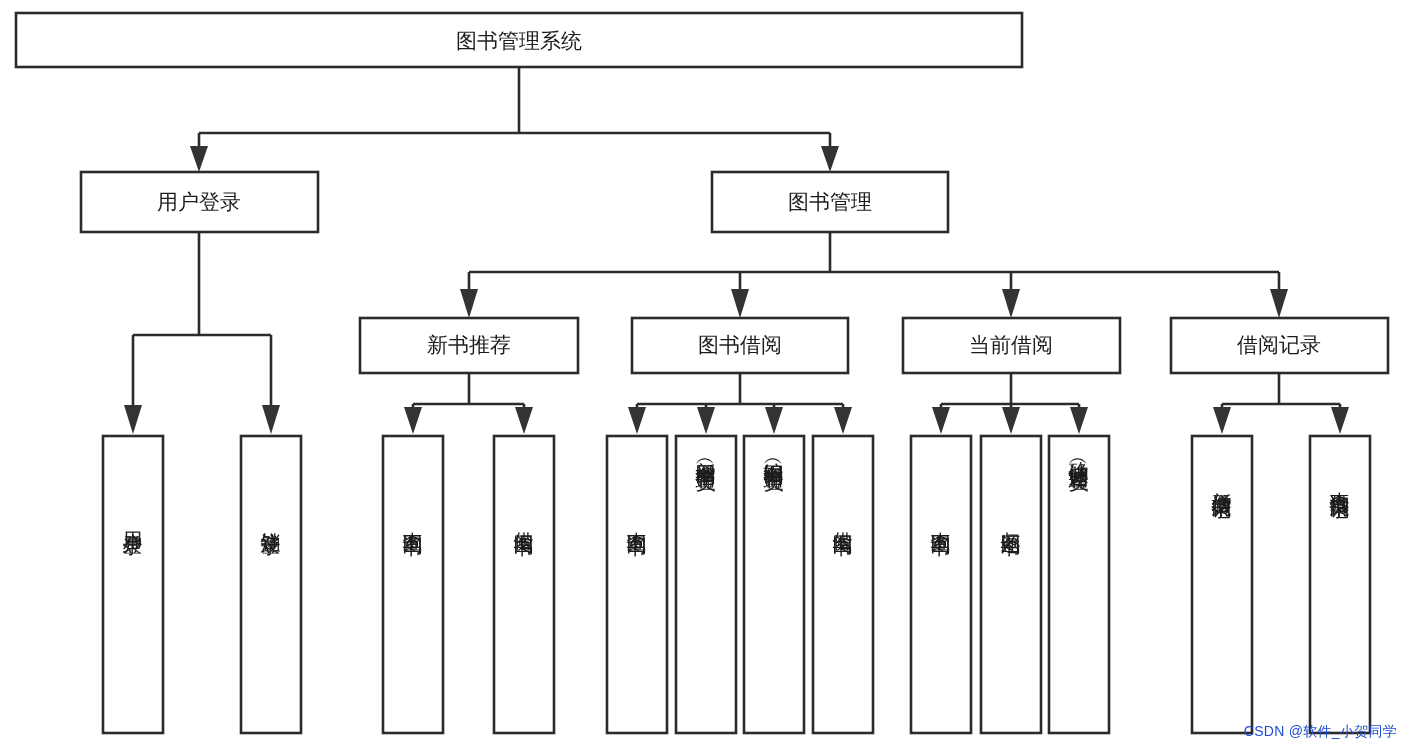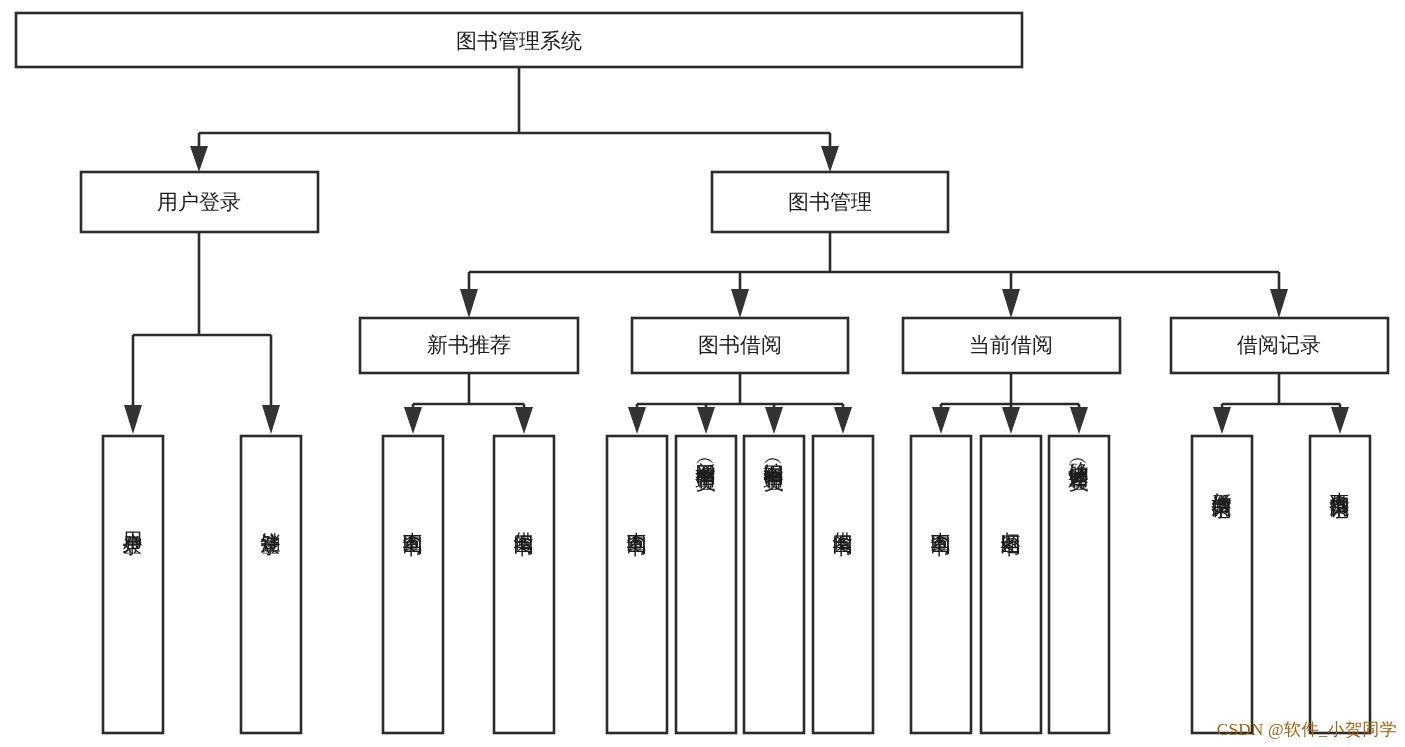--- a/index.html
+++ b/index.html
@@ -66,23 +66,23 @@
   .vbox-wrap {
     position: absolute;
     display: flex;
     justify-content: center;
     align-items: flex-start;
   }
   .watermark {
     position: absolute;
     right: 8px;
     bottom: 6px;
-    font-family: Liberation Serif, serif;
-    font-size: 17px;
-    color: #a16207;
+    font-family: Liberation Sans, sans-serif;
+    font-size: 14px;
+    color: #1d4ed8;
     white-space: nowrap;
     letter-spacing: 0.02em;
   }
 </style>
 </head>
 <body>
 
 <div id="diagram-root">
 
   <svg class="canvas" viewBox="0 0 1405 747" xmlns="http://www.w3.org/2000/svg">

